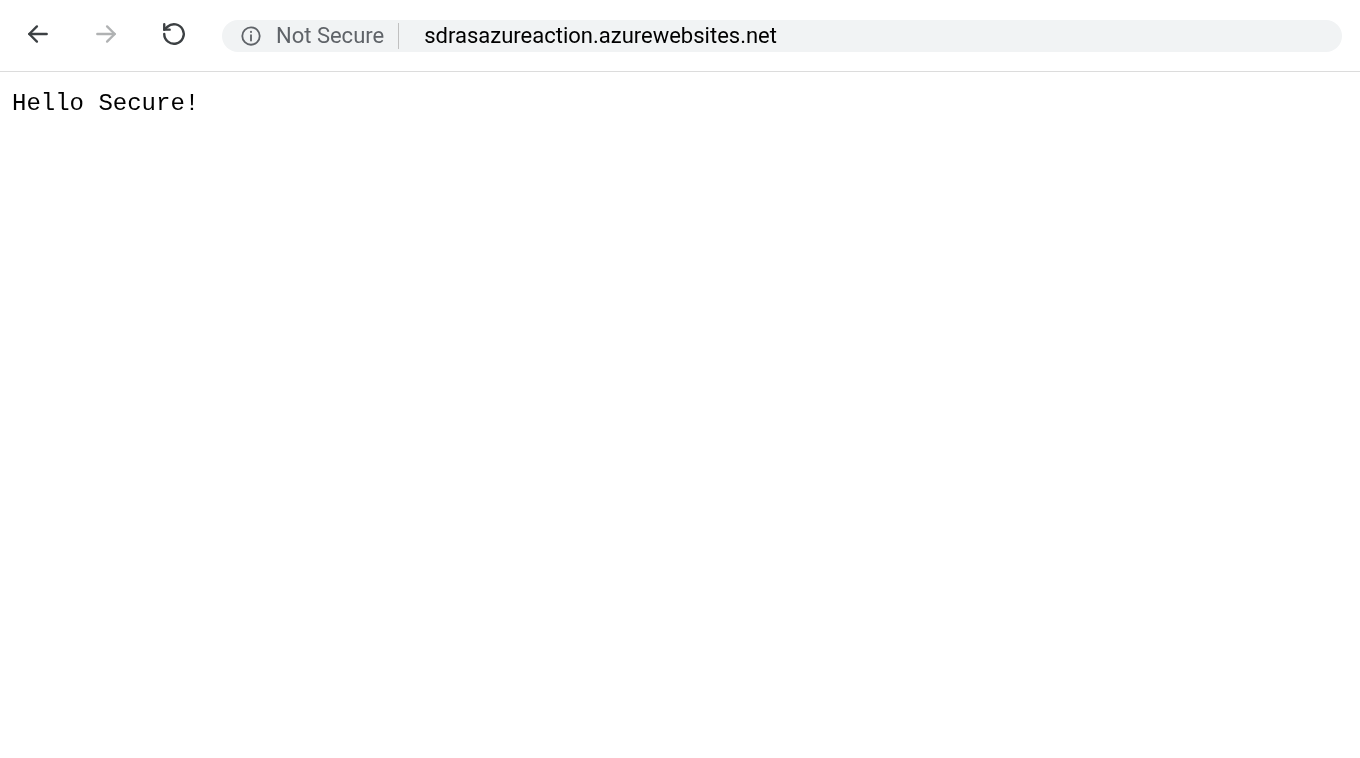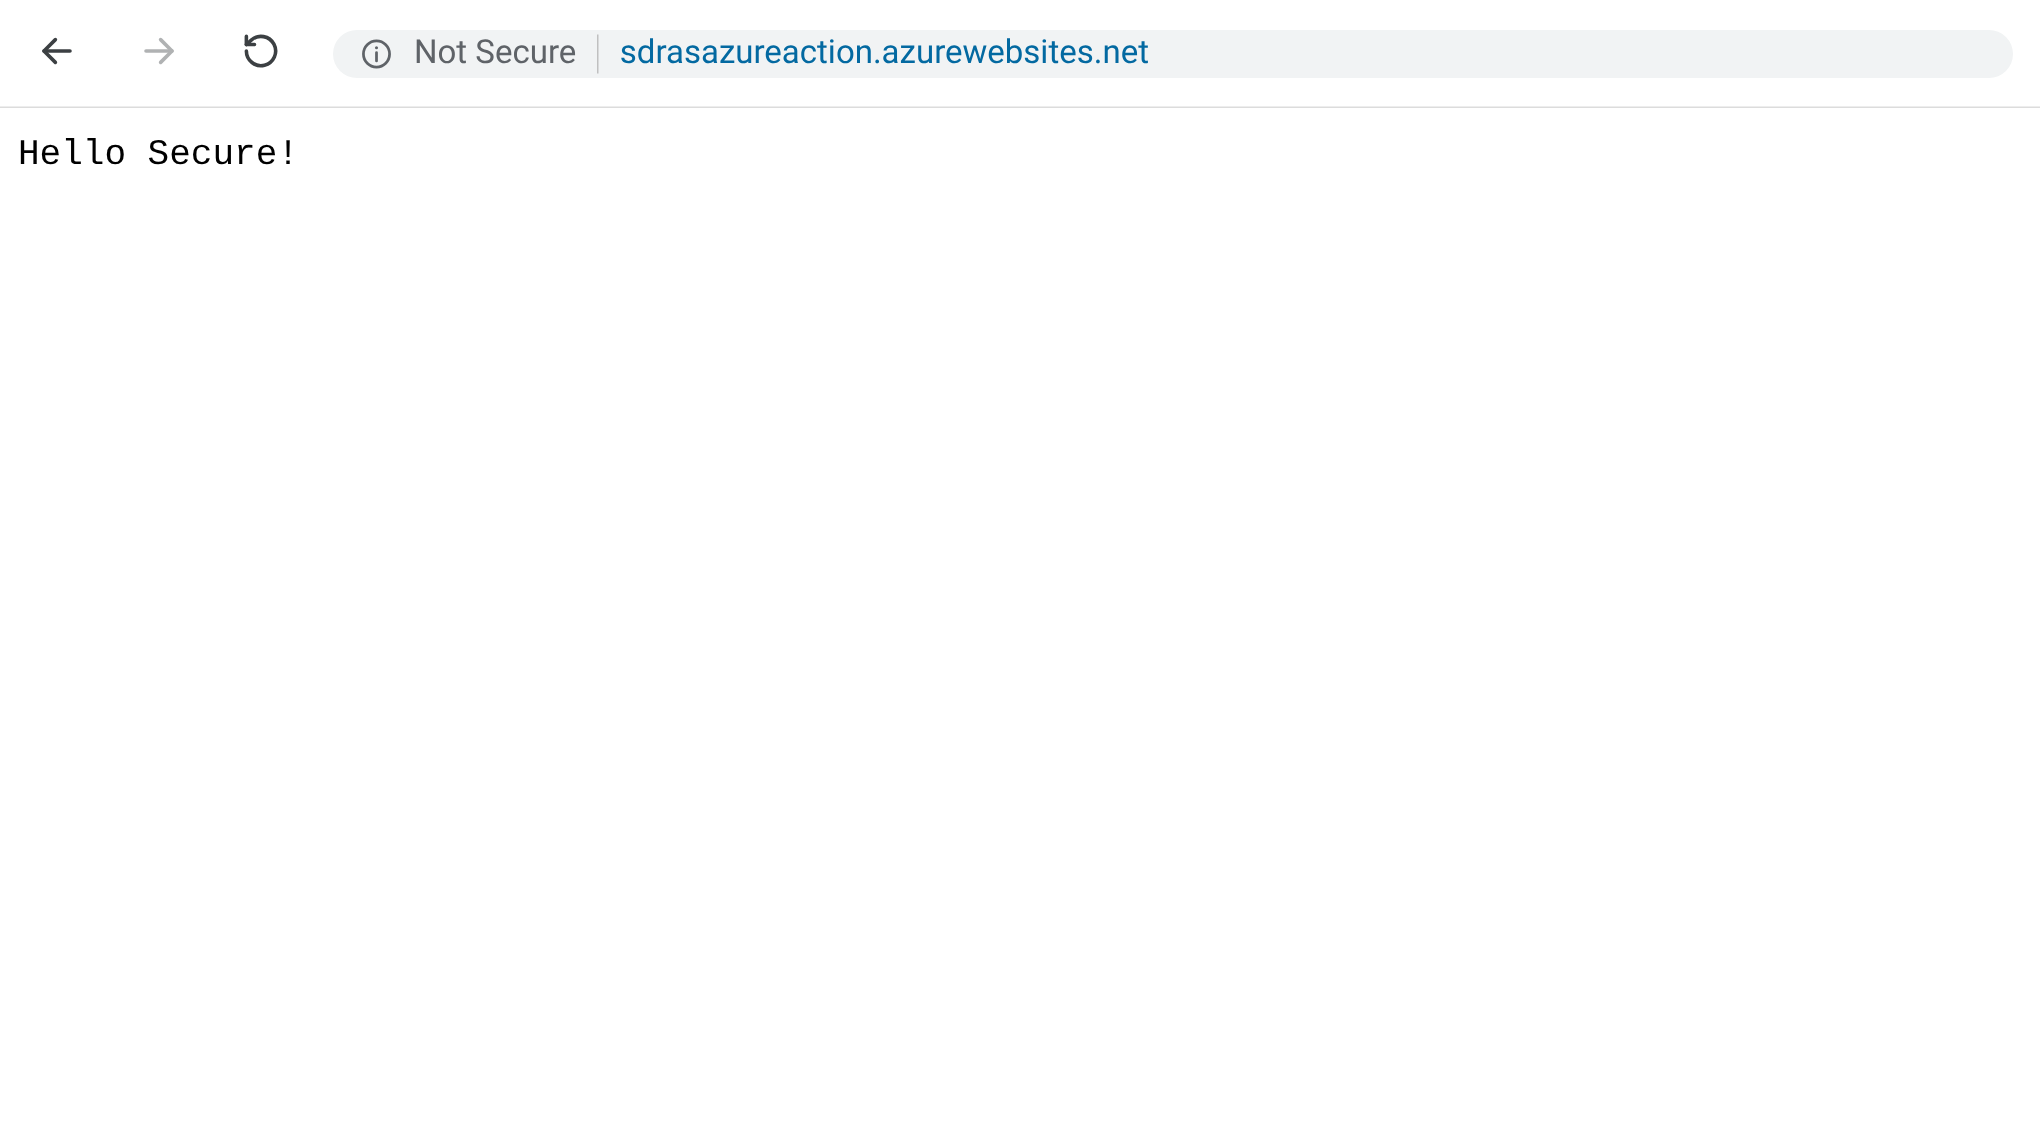--- a/index.html
+++ b/index.html
@@ -68,24 +68,25 @@
       color: #5f6368;
       font-size: 22px;
       font-weight: 400;
     }
     .divider {
       width: 1px;
       height: 26px;
       background: #c0c0c0;
     }
     .url {
-      color: #0369a1;
+      color: #000000;
       font-size: 22px;
       font-weight: 400;
       flex: 1;
+      margin-left: 11px;
     }
     .page-content {
       padding: 18px 12px;
     }
     .page-text {
       font-family: "Courier New", Courier, monospace;
       font-size: 24px;
       color: #000000;
     }
   </style>

